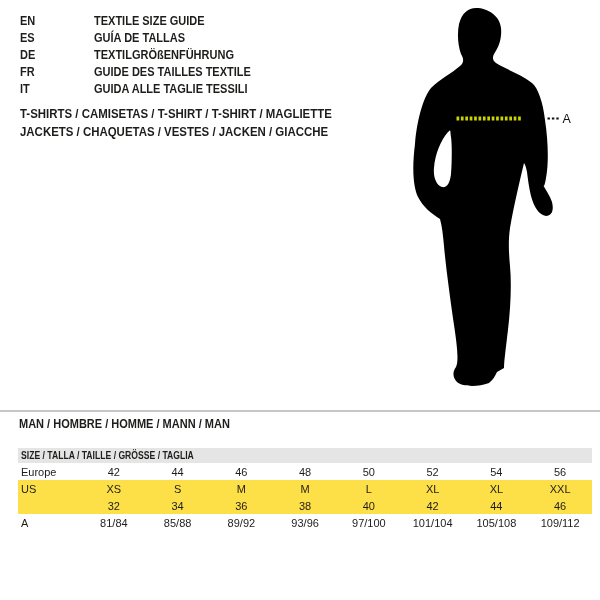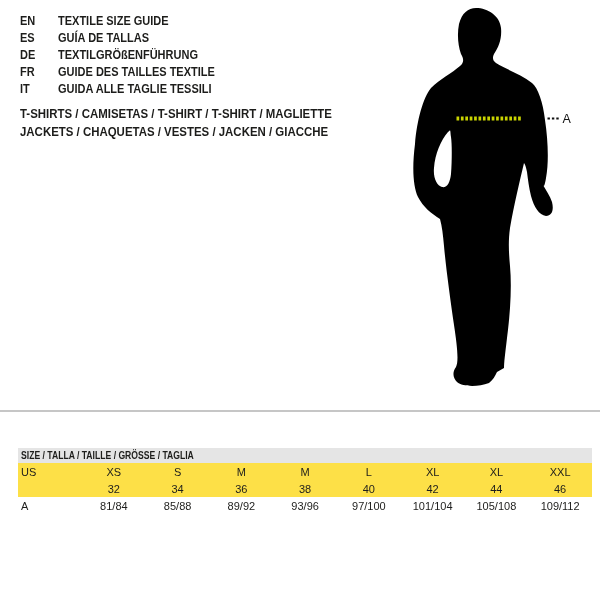--- a/index.html
+++ b/index.html
@@ -5,21 +5,21 @@
   html,body{margin:0;padding:0;background:#ffffff;}
   #screen{
     position:relative;width:600px;height:600px;background:#ffffff;overflow:hidden;
     font-family:"Liberation Sans","DejaVu Sans",sans-serif;color:#1d1d1b;
   }
   .cond{display:inline-block;transform:scaleX(0.88);transform-origin:0 50%;white-space:nowrap;}
   .cond82{display:inline-block;transform:scaleX(0.82);transform-origin:0 50%;white-space:nowrap;}
 
   
   .lang-block{position:absolute;left:20px;top:13px;font-size:12.5px;font-weight:700;}
-  .lang-row{display:flex;height:16.8px;align-items:center;}
+  .lang-row{display:flex;height:16.8px;align-items:center;gap:36px;}
   .lang-code{width:38px;flex:0 0 38px;}
 
   
   .product-block{position:absolute;left:20px;top:105px;font-size:13px;font-weight:700;line-height:17.5px;}
 
   
   .figure-wrap{position:absolute;left:400px;top:0;width:200px;height:400px;}
 
   
   .divider{position:absolute;left:0;top:410px;width:600px;height:1.5px;background:#c6c6c6;}
@@ -114,38 +114,52 @@
         C450 130 451 129 448 132
         Z"></path>
       <line x1="456.5" y1="118.5" x2="521" y2="118.5" stroke="#c9d400" stroke-width="4" stroke-dasharray="2.7 1.7"></line>
       <line x1="547.5" y1="118.5" x2="559" y2="118.5" stroke="#111111" stroke-width="1.8" stroke-dasharray="2.4 2"></line>
       <text x="562.5" y="123" font-size="12.5" fill="#111111" font-family="Liberation Sans, DejaVu Sans, sans-serif">A</text>
     </svg>
   </div>
 
   <div class="divider"></div>
 
+  <div class="section-title">
+    <span class="cond">MAN / HOMBRE / HOMME / MANN / MAN</span>
+  </div>
 
   <div class="table-wrap">
     <div class="tbl-header">
       <span class="cond82">SIZE / TALLA / TAILLE / GRÖSSE / TAGLIA</span>
     </div>
     <table class="sizes">
       <colgroup>
         <col style="width:64px">
           <col>
           <col>
           <col>
           <col>
           <col>
           <col>
           <col>
           <col>
       </colgroup>
       <tbody>
+        <tr>
+          <td class="lbl">Europe</td>
+          <td>42</td>
+          <td>44</td>
+          <td>46</td>
+          <td>48</td>
+          <td>50</td>
+          <td>52</td>
+          <td>54</td>
+          <td>56</td>
+        </tr>
         <tr class="shade">
           <td class="lbl">US</td>
           <td>XS</td>
           <td>S</td>
           <td>M</td>
           <td>M</td>
           <td>L</td>
           <td>XL</td>
           <td>XL</td>
           <td>XXL</td>

